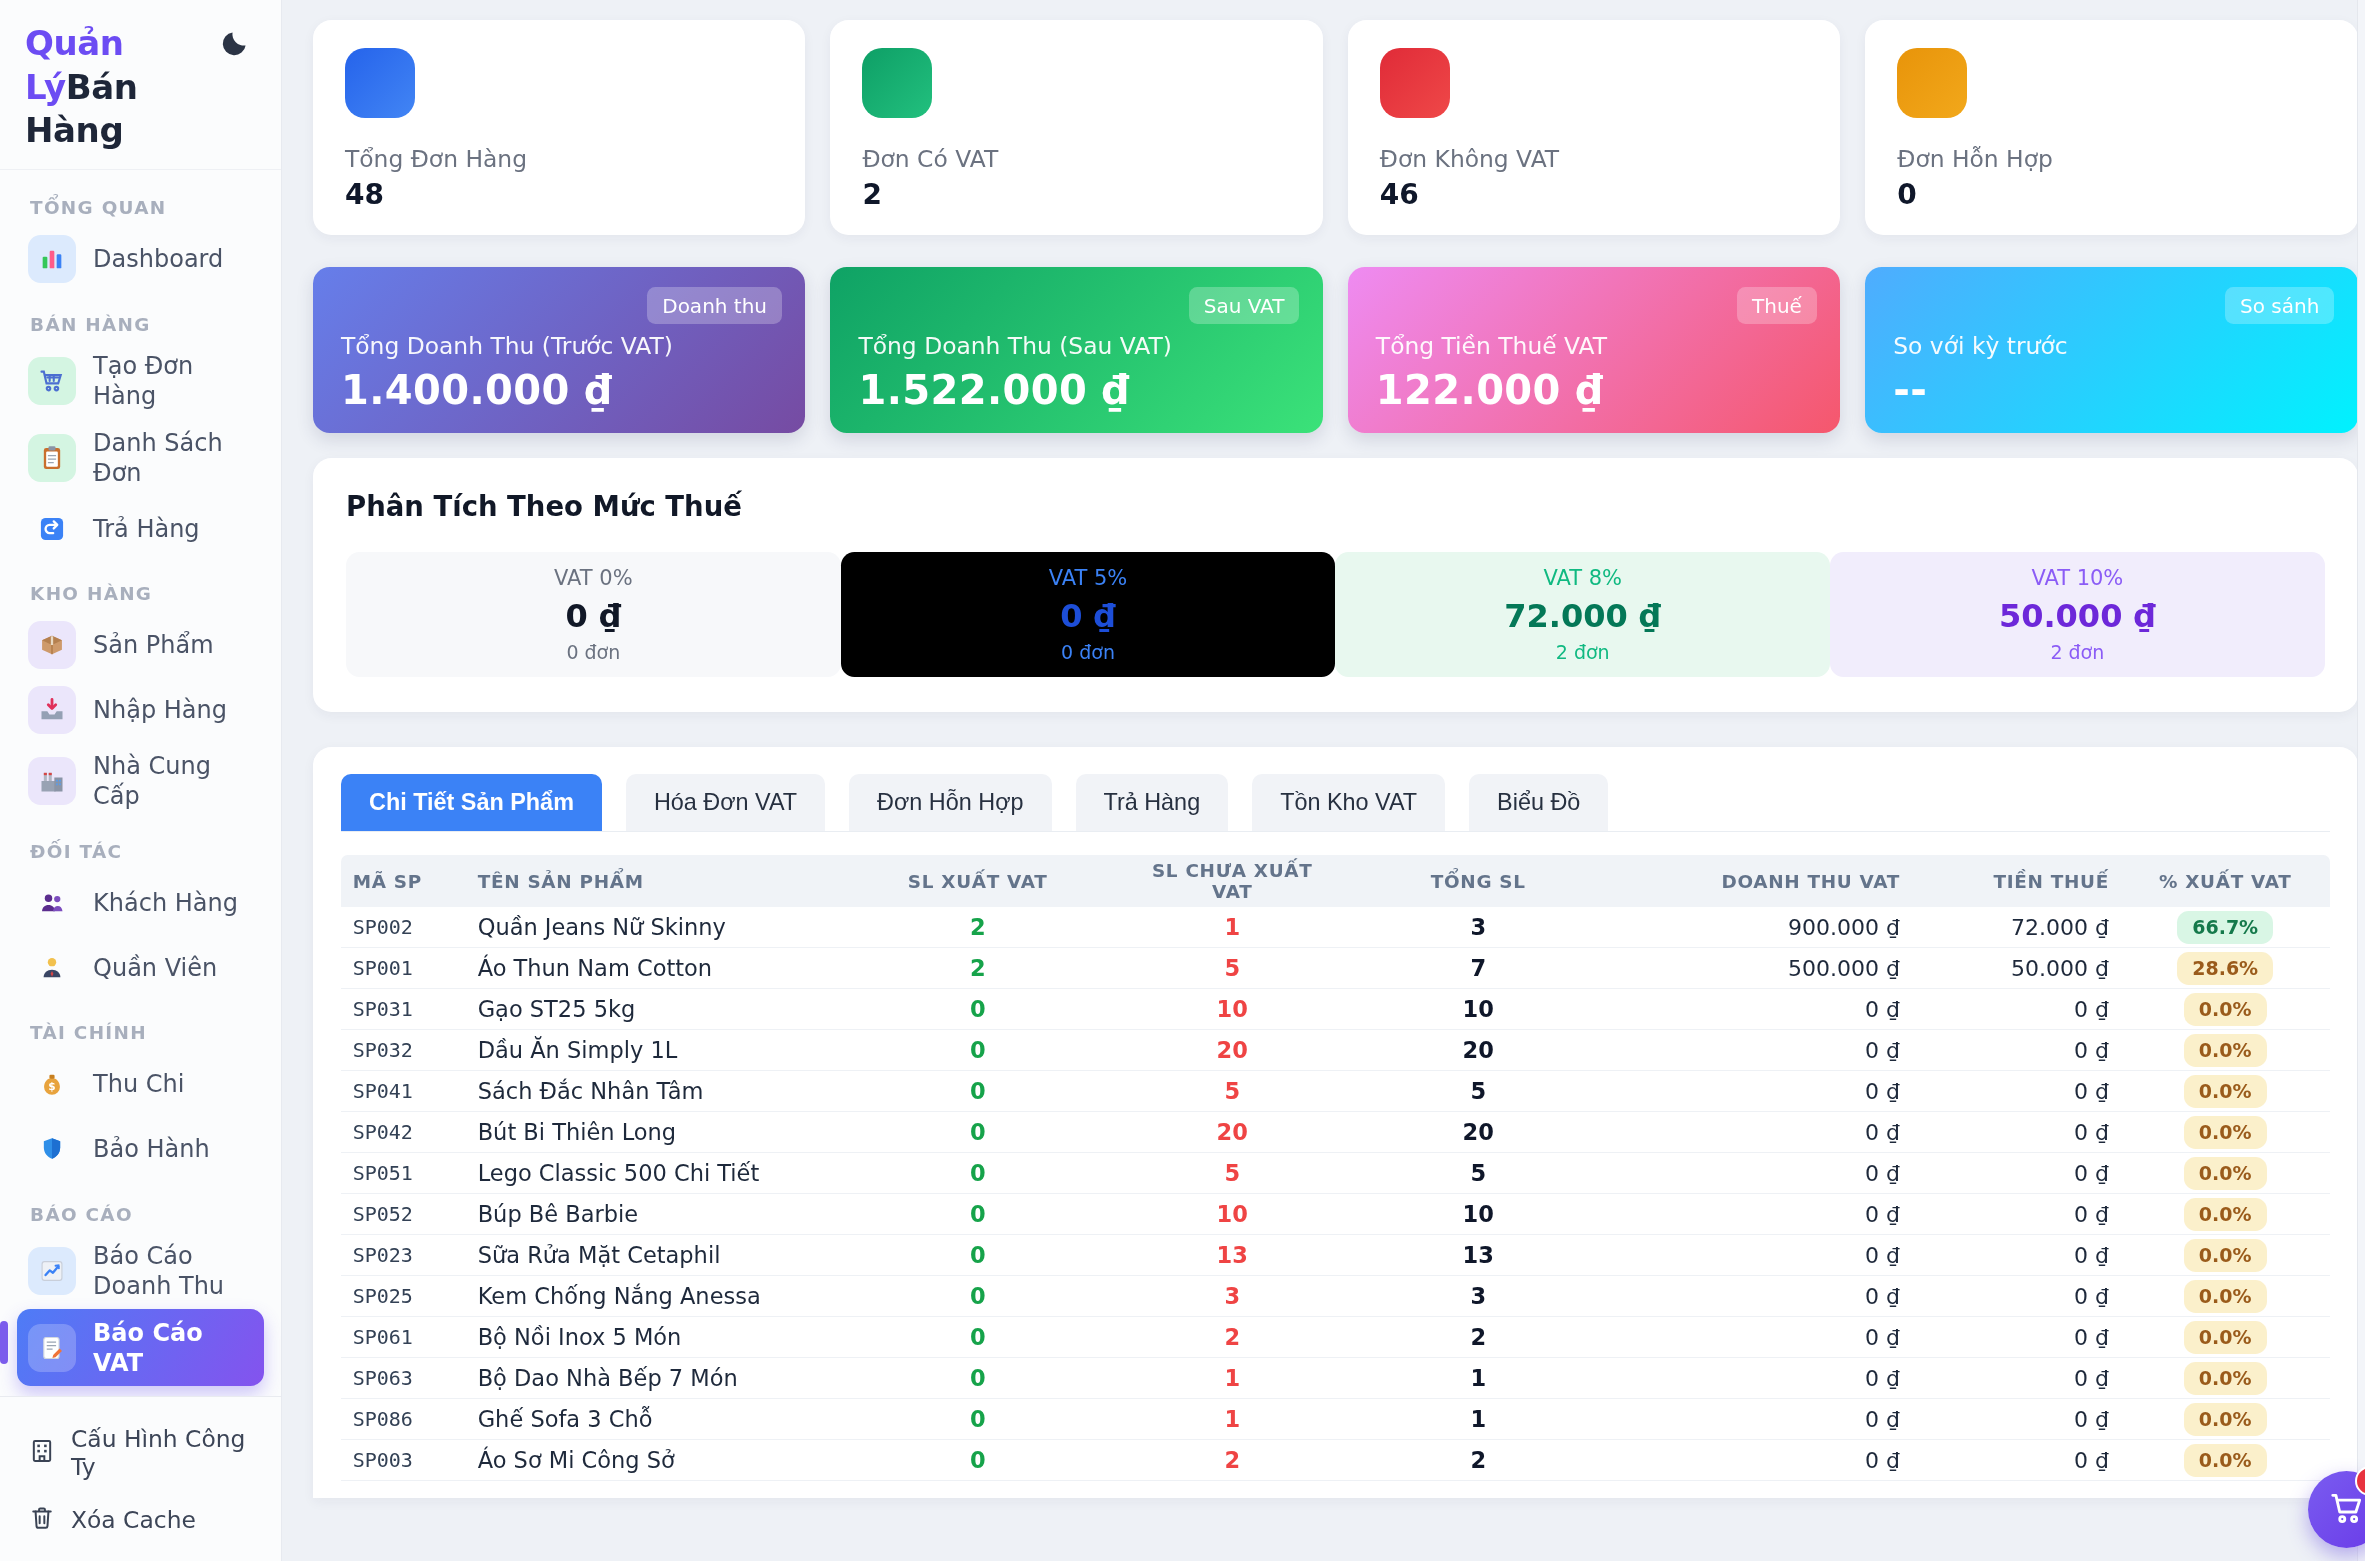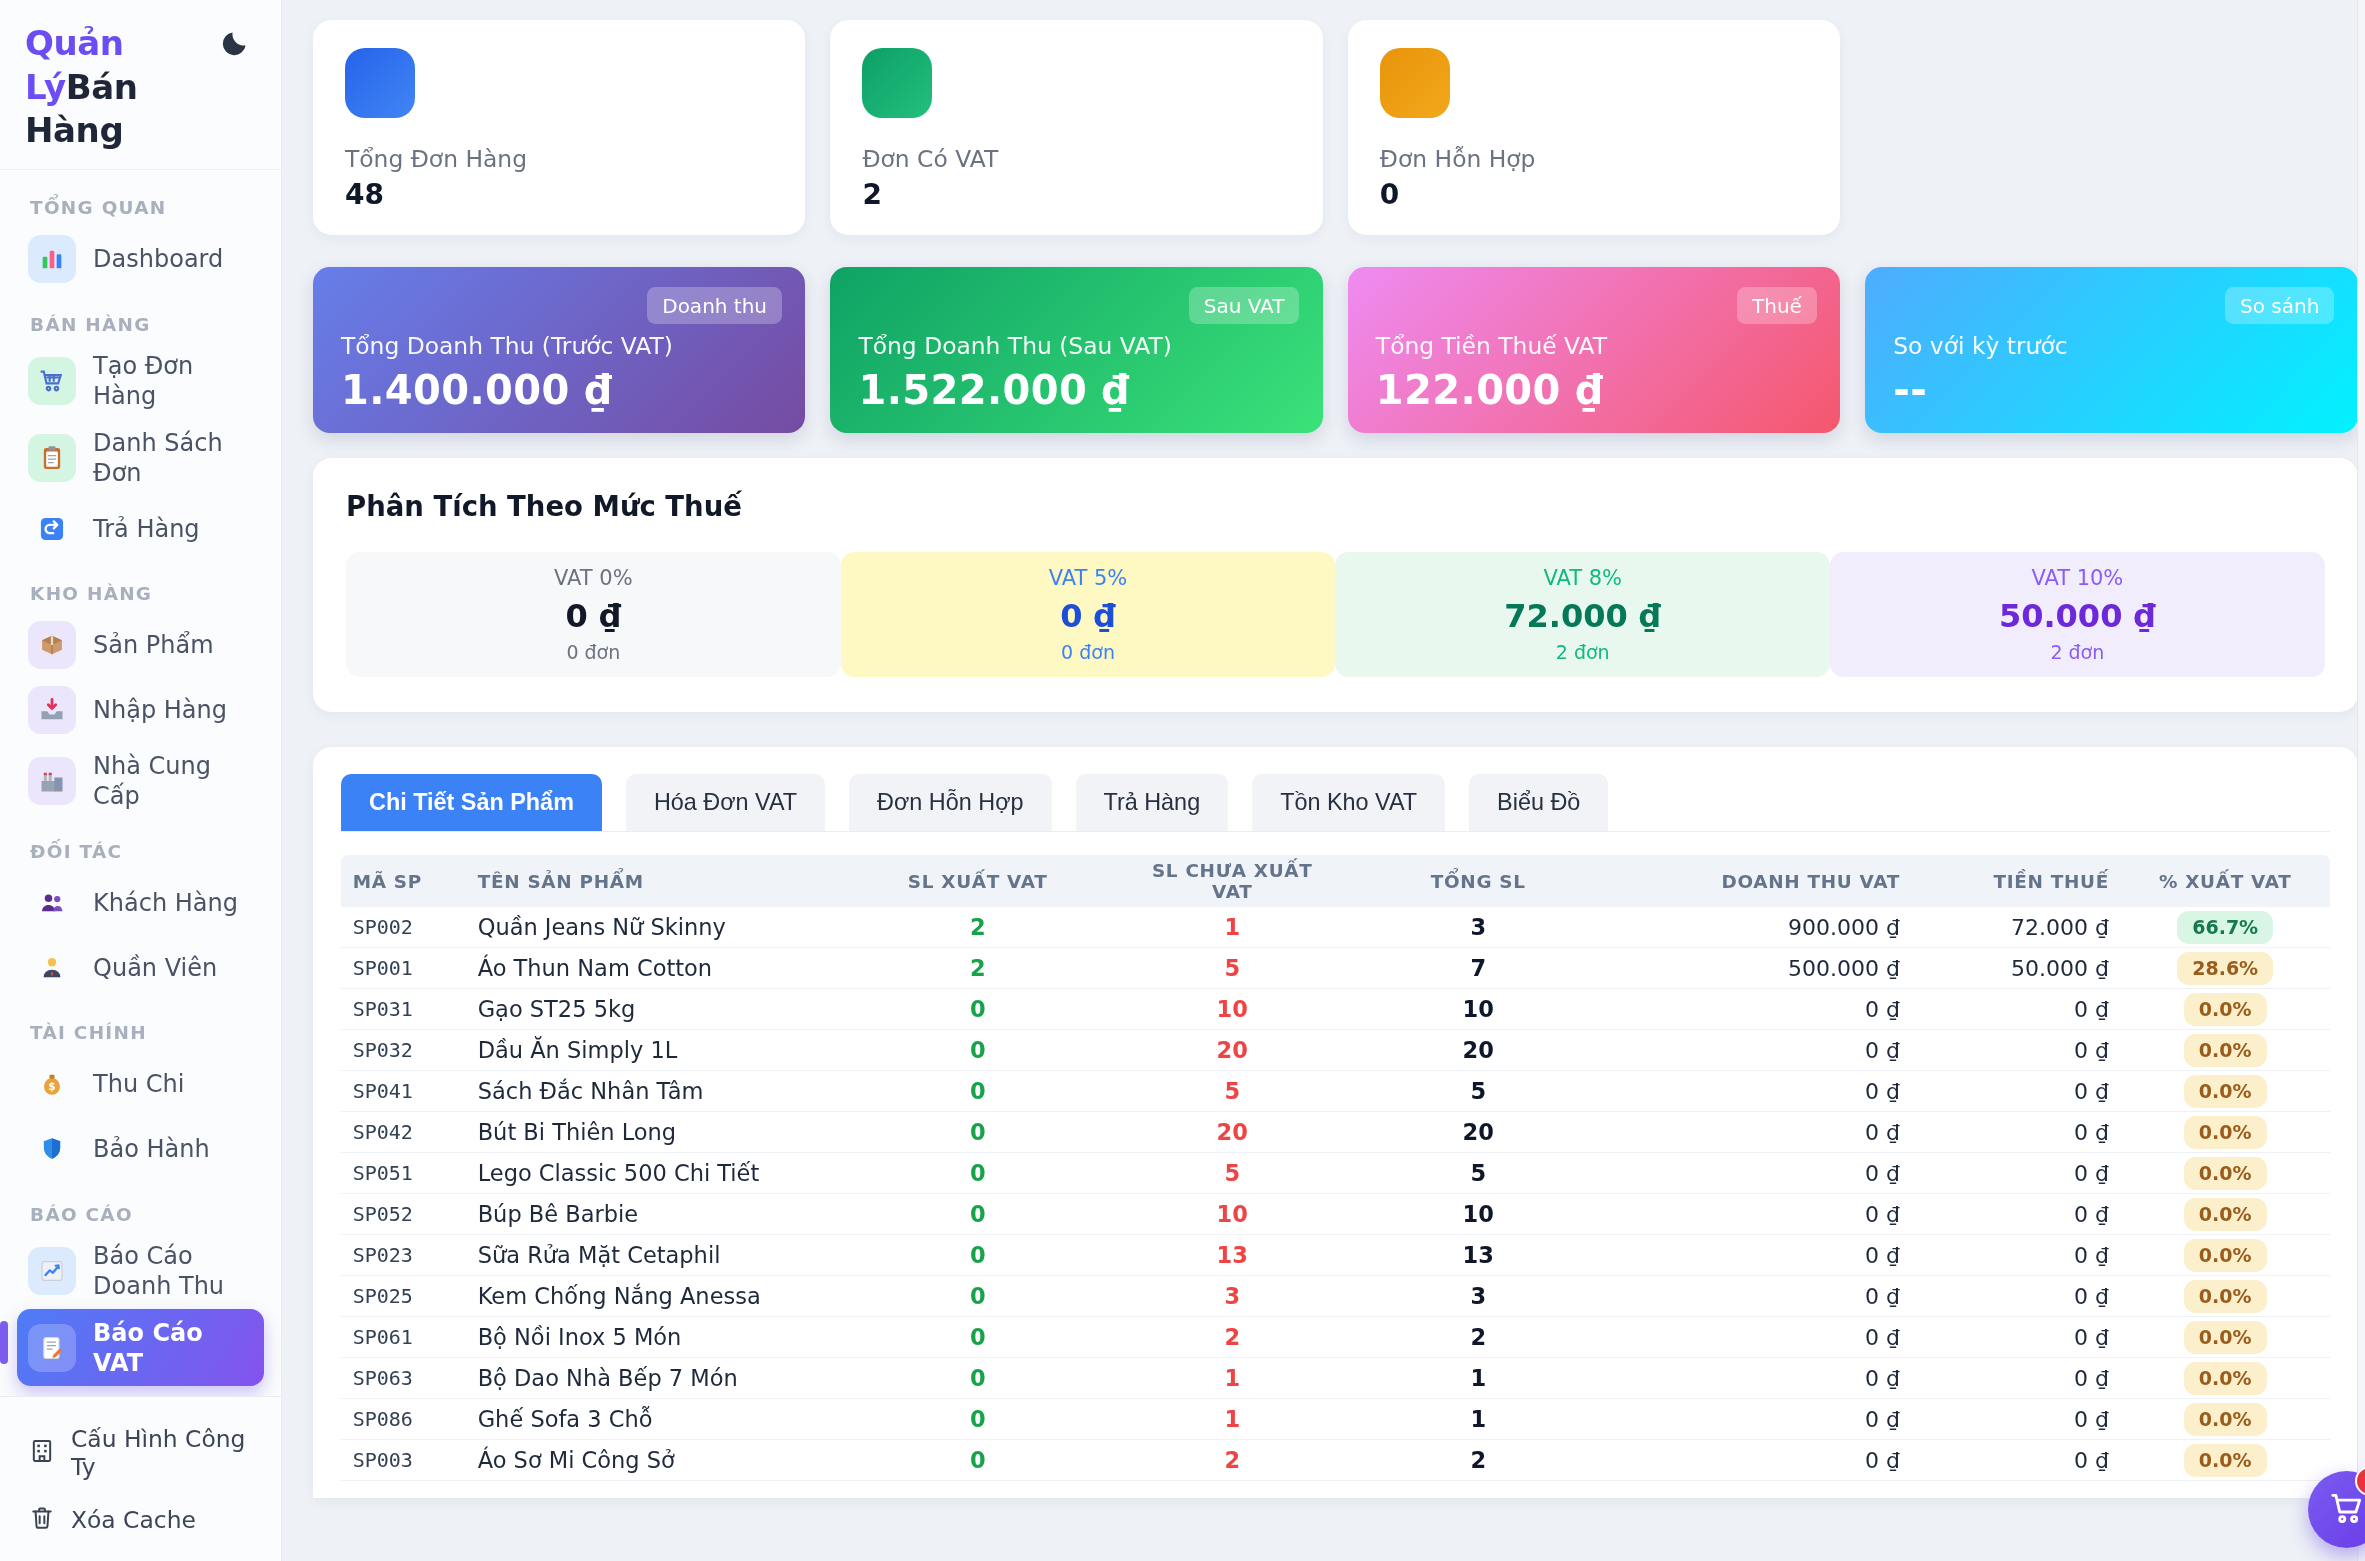--- a/index.html
+++ b/index.html
@@ -72,21 +72,21 @@
   .analysis-card { background:#FFFFFF; border-radius:18.4px; padding:32px 33px 35px 33px;
     box-shadow:0 3.3px 11.7px rgba(30,40,70,.05); margin-bottom:35px; }
   .analysis-title { font-size:27.5px; font-weight:700; color:#111827; }
   .tax-grid { display:grid; grid-template-columns:repeat(4,1fr); margin-top:30px; }
   .tax-card { height:125px; border-radius:13.4px; display:flex; flex-direction:column;
     align-items:center; justify-content:center; gap:6.7px; }
   .tax-label { font-size:21px; font-weight:500; }
   .tax-value { font-size:32px; font-weight:800; }
   .tax-orders { font-size:19px; }
   .theme-gray   { background:#F7F8FA; } .theme-gray .tax-label,.theme-gray .tax-orders{color:#6B7280;} .theme-gray .tax-value{color:#111827;}
-  .theme-blue   { background:#fef9c3; } .theme-blue .tax-label,.theme-blue .tax-orders{color:#3B82F6;} .theme-blue .tax-value{color:#1D4ED8;}
+  .theme-blue   { background:#000000; } .theme-blue .tax-label,.theme-blue .tax-orders{color:#3B82F6;} .theme-blue .tax-value{color:#1D4ED8;}
   .theme-green  { background:#E8F8EF; } .theme-green .tax-label,.theme-green .tax-orders{color:#10B981;} .theme-green .tax-value{color:#047857;}
   .theme-purple { background:#F1EDFC; } .theme-purple .tax-label,.theme-purple .tax-orders{color:#8B5CF6;} .theme-purple .tax-value{color:#6D28D9;}
 
   .table-card { background:#FFFFFF; border-radius:18.4px 18.4px 0 0; padding:27px 28px 0 28px;
     box-shadow:0 3.3px 11.7px rgba(30,40,70,.05); height:751px; overflow:hidden; }
   .tabs { display:flex; gap:24px; border-bottom:1.7px solid #E9EDF2; }
   .tab { padding:15px 28px; font-size:23.4px; font-weight:500; color:#273040; background:#F1F3F7;
     border:none; border-radius:10px 10px 0 0; cursor:pointer; white-space:nowrap; }
   .tab.active { background:#3B82F6; color:#FFFFFF; font-weight:600; }
 
@@ -323,20 +323,25 @@
     <div class="stats-row" id="stats-row">
         <div class="stat-card">
     <div class="stat-icon" style="background: linear-gradient(135deg, rgb(37, 99, 235), rgb(66, 133, 244));"></div>
     <div class="stat-label">Tổng Đơn Hàng</div>
     <div class="stat-value">48</div>
   </div>
         <div class="stat-card">
     <div class="stat-icon" style="background: linear-gradient(135deg, rgb(14, 159, 102), rgb(34, 192, 126));"></div>
     <div class="stat-label">Đơn Có VAT</div>
     <div class="stat-value">2</div>
+  </div>
+        <div class="stat-card">
+    <div class="stat-icon" style="background: linear-gradient(135deg, rgb(224, 43, 56), rgb(239, 72, 72));"></div>
+    <div class="stat-label">Đơn Không VAT</div>
+    <div class="stat-value">46</div>
   </div>
         <div class="stat-card">
     <div class="stat-icon" style="background: linear-gradient(135deg, rgb(232, 148, 10), rgb(242, 168, 27));"></div>
     <div class="stat-label">Đơn Hỗn Hợp</div>
     <div class="stat-value">0</div>
   </div>
       </div>
 
     <div class="rev-row" id="rev-row">
         <div class="rev-card grad-purple">

